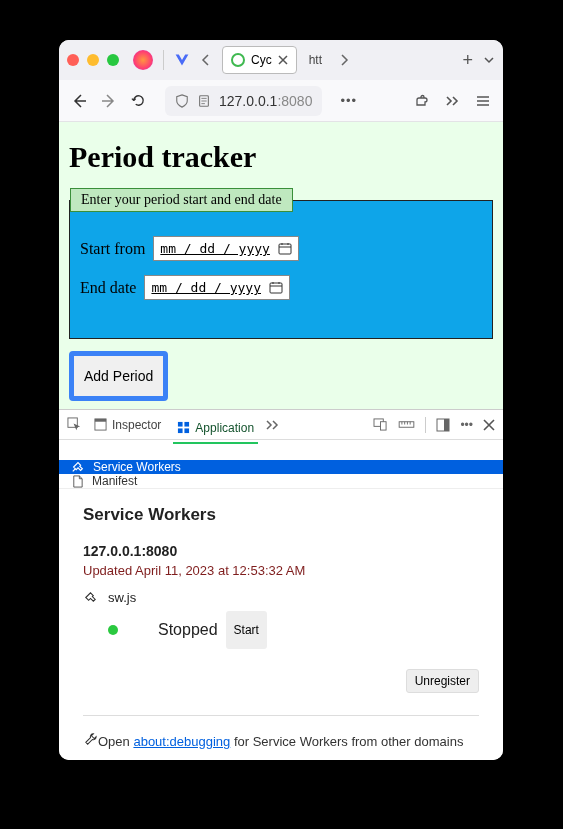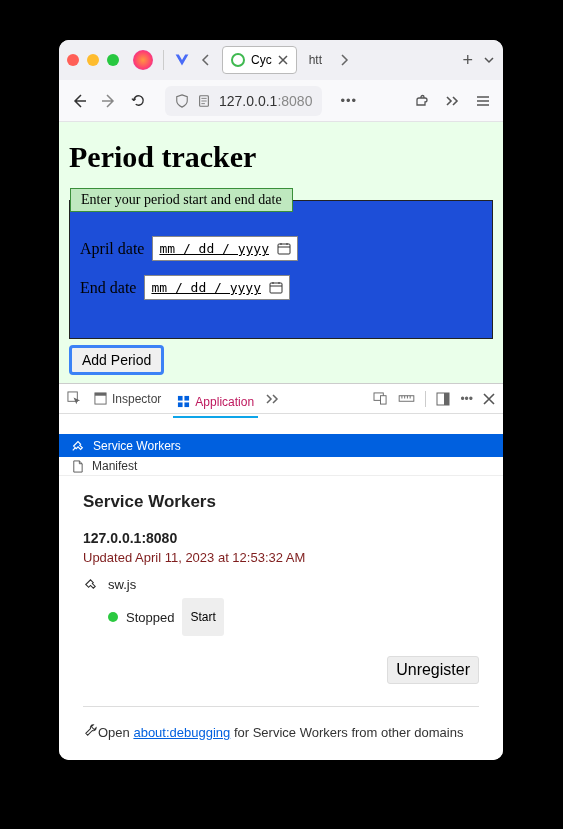--- a/index.html
+++ b/index.html
@@ -70,70 +70,70 @@
     .url-right{margin-left:auto;display:flex;align-items:center;gap:14px;color:#555;}
     
     .page {
       flex: 0 0 auto;
       background: #eaffea;
       padding: 18px 10px 8px 10px;
     }
     .page h1{ font-family: "Times New Roman", serif; font-weight:bold; font-size:30px; }
     fieldset{
       border:1px solid #222; margin-top:14px; padding: 18px 10px 24px 10px; position:relative;
-      background: #1d4ed8;
+      background: #0ea5e9;
     }
     legend{
       background:#bfe8bf; border:1px solid #3a8f3a; padding:3px 10px; font-size:14px; font-family:"Times New Roman",serif;
       margin-left: -10px;
     }
     .form-row{ display:flex; align-items:center; gap:8px; margin: 6px 0 14px 0; font-family:"Times New Roman",serif; font-size:16px;}
     .date-input{
       border:1px solid #888; background:#fff; padding:4px 6px; font-family: monospace, sans-serif; font-size:13px;
       display:inline-flex; align-items:center; gap:8px;text-decoration:underline;
     }
     .cal-icon{font-size:13px;}
     .add-btn{
-      margin-top:6px; background:#f0f0f0; border:3px solid #3b82f6; border-radius:4px; padding:4px 10px; font-size:14px;
+      margin-top:12px; background:#f0f0f0; border:5px solid #3b82f6; border-radius:4px; padding:12px 10px; font-size:14px;
       font-family: -apple-system, sans-serif;
     }
     
     .devtools{
       flex:1; background:#fff; display:flex; flex-direction:column; border-top:1px solid #ccc;
       min-height:0;
     }
     .dt-tabs{
       height:30px; display:flex; align-items:center; padding:0 8px; gap:8px; border-bottom:1px solid #ddd;
       font-size:12px; color:#444;
     }
     .dt-pick{color:#666;}
     .dt-tab{display:flex;align-items:center;gap:5px;padding:0 4px;height:30px;}
-    .dt-tab.active{color:#be185d;border-bottom:2px solid #0ea5e9;margin-top:8px;}
+    .dt-tab.active{color:#14532d;border-bottom:2px solid #22c55e;margin-top:8px;}
     .dt-grid-icon{color:#0060df;}
     .dt-right{margin-left:auto;display:flex;align-items:center;gap:10px;color:#666;}
     .dt-row-sw{
       background:#0060df;color:#fff;height:24px;display:flex;align-items:center;gap:8px;padding:0 12px;font-size:12px;
       margin-top: 20px;
     }
     .dt-row-mf{
       height:20px;display:flex;align-items:center;gap:8px;padding:0 12px;font-size:12px;color:#333;
       border-bottom:1px solid #eee;
     }
     .sw-panel{padding:16px 24px;color:#222;}
     .sw-panel h2{font-size:17px;font-weight:600;margin-bottom:18px;}
     .sw-host{font-size:14px;font-weight:600;margin-bottom:4px;}
     .sw-updated{font-size:13px;color:#7f1d1d;margin-bottom:12px;}
     .sw-file-row{display:flex;align-items:flex-start;gap:10px;}
     .sw-file{font-size:13px;}
     .sw-status-row{display:flex;align-items:center;gap:8px;margin-top:6px;}
     .dot-green{width:10px;height:10px;border-radius:50%;background:#2bc940;}
-    .sw-stopped{font-size:13px;}
+    .sw-stopped{font-size:16px;margin-left:32px;}
     .start-btn{background:#eee;border:none;padding:12px 8px;font-size:12px;border-radius:3px;}
     .unreg-row{display:flex;justify-content:flex-end;margin-top:20px;}
-    .unreg-btn{background:#eee;border:1px solid #ddd;padding:4px 8px;font-size:16px;border-radius:3px;}
+    .unreg-btn{background:#eee;border:1px solid #ddd;padding:4px 8px;font-size:12px;border-radius:3px;}
     .divider{height:1px;background:#ddd;margin:22px 0 16px 0;}
     .sw-foot{display:flex;gap:0;font-size:13px;color:#333;line-height:1.6;}
     .sw-foot a{color:#0060df;text-decoration:underline;}
     .wrench{color:#333;}
     svg { display:block; }
   </style>
 </head>
 <body>
 
 <div class="browser-window">
@@ -231,21 +231,21 @@
           </svg>
       </span>
     </div>
   </div>
 
   <div class="page">
     <h1>Period tracker</h1>
     <fieldset>
       <legend>Enter your period start and end date</legend>
       <div class="form-row">
-        <label>April date</label>
+        <label>Start from</label>
         <span class="date-input">
           <span>mm / dd / yyyy</span>
           <span class="cal-icon">
             <svg width="14" height="13" viewBox="0 0 14 13">
                 <rect x="1" y="2" width="12" height="10" rx="1" stroke="#333" fill="none"></rect>
                 <path d="M1 5 H13 M4 1 V3 M10 1 V3" stroke="#333"></path>
               </svg>
           </span>
         </span>
       </div>

